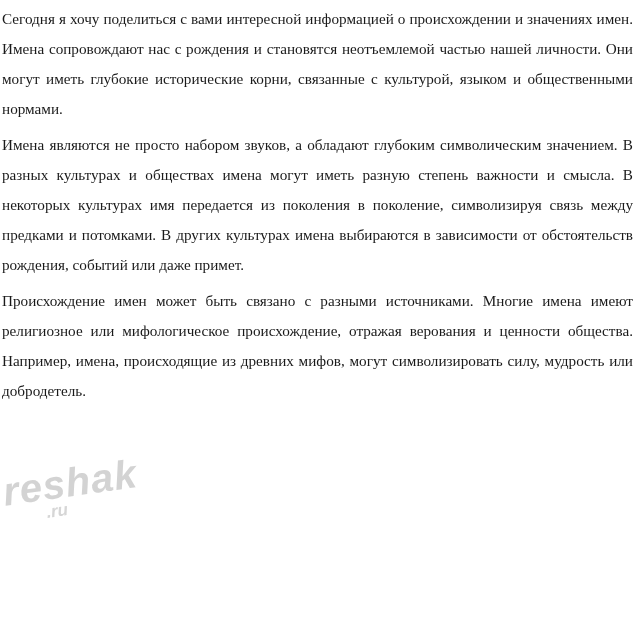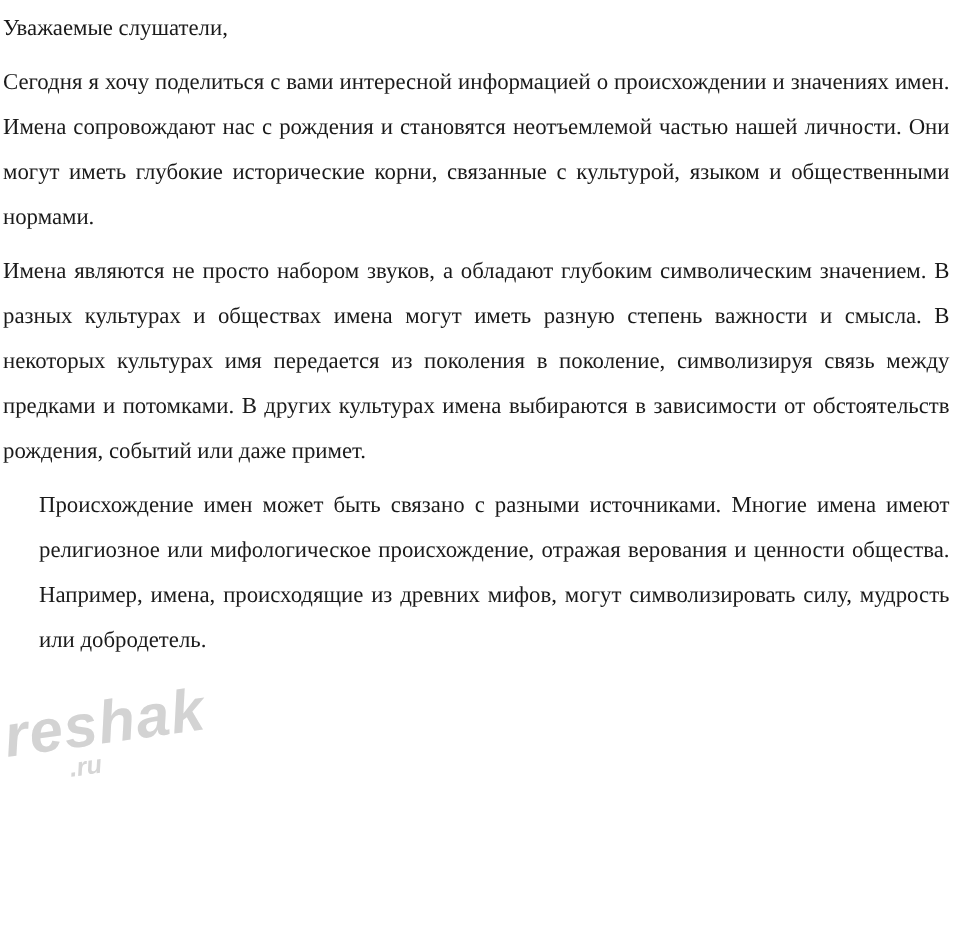--- a/index.html
+++ b/index.html
@@ -27,21 +27,20 @@
     font-size: 15.2px;
     line-height: 30px;
     text-align: justify;
     text-justify: inter-word;
     color: #1a1a1a;
     position: relative;
     z-index: 2;
   }
   .para:last-child {
     margin-bottom: 0;
-    margin-left: 24px;
   }
   .para.salutation {
     text-align: left;
   }
   
   .watermark {
     position: absolute;
     left: 0;
     top: 470px;
     width: 260px;
@@ -72,18 +71,17 @@
 </head>
 <body>
 
 <div class="page">
 
   <div class="watermark">
     <div>reshak</div>
     <div class="wm-sub">.ru</div>
   </div>
 
-  <p class="para salutation">Уважаемые слушатели,</p>
   <p class="para">Сегодня я хочу поделиться с вами интересной информацией о происхождении и значениях имен. Имена сопровождают нас с рождения и становятся неотъемлемой частью нашей личности. Они могут иметь глубокие исторические корни, связанные с культурой, языком и общественными нормами.</p>
   <p class="para">Имена являются не просто набором звуков, а обладают глубоким символическим значением. В разных культурах и обществах имена могут иметь разную степень важности и смысла. В некоторых культурах имя передается из поколения в поколение, символизируя связь между предками и потомками. В других культурах имена выбираются в зависимости от обстоятельств рождения, событий или даже примет.</p>
   <p class="para">Происхождение имен может быть связано с разными источниками. Многие имена имеют религиозное или мифологическое происхождение, отражая верования и ценности общества. Например, имена, происходящие из древних мифов, могут символизировать силу, мудрость или добродетель.</p>
 
 </div>
 
 </body></html>

